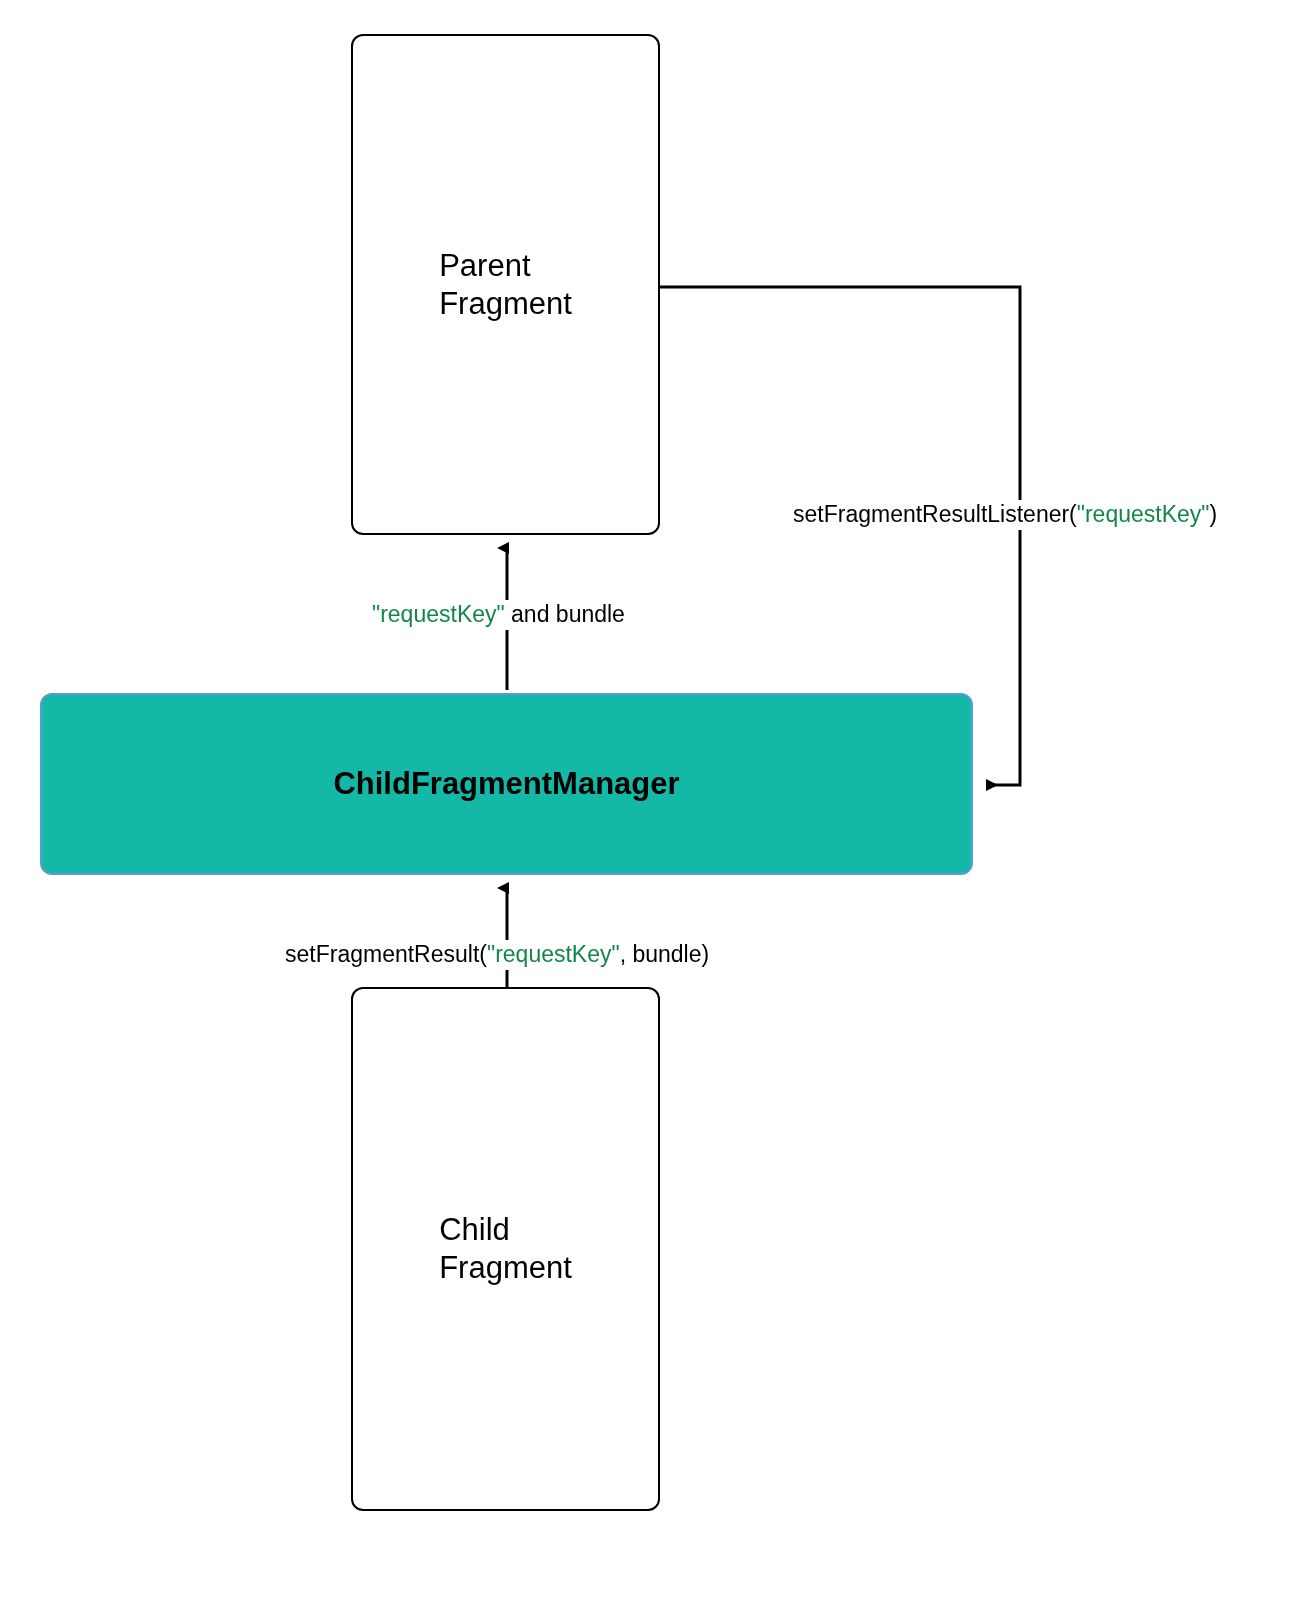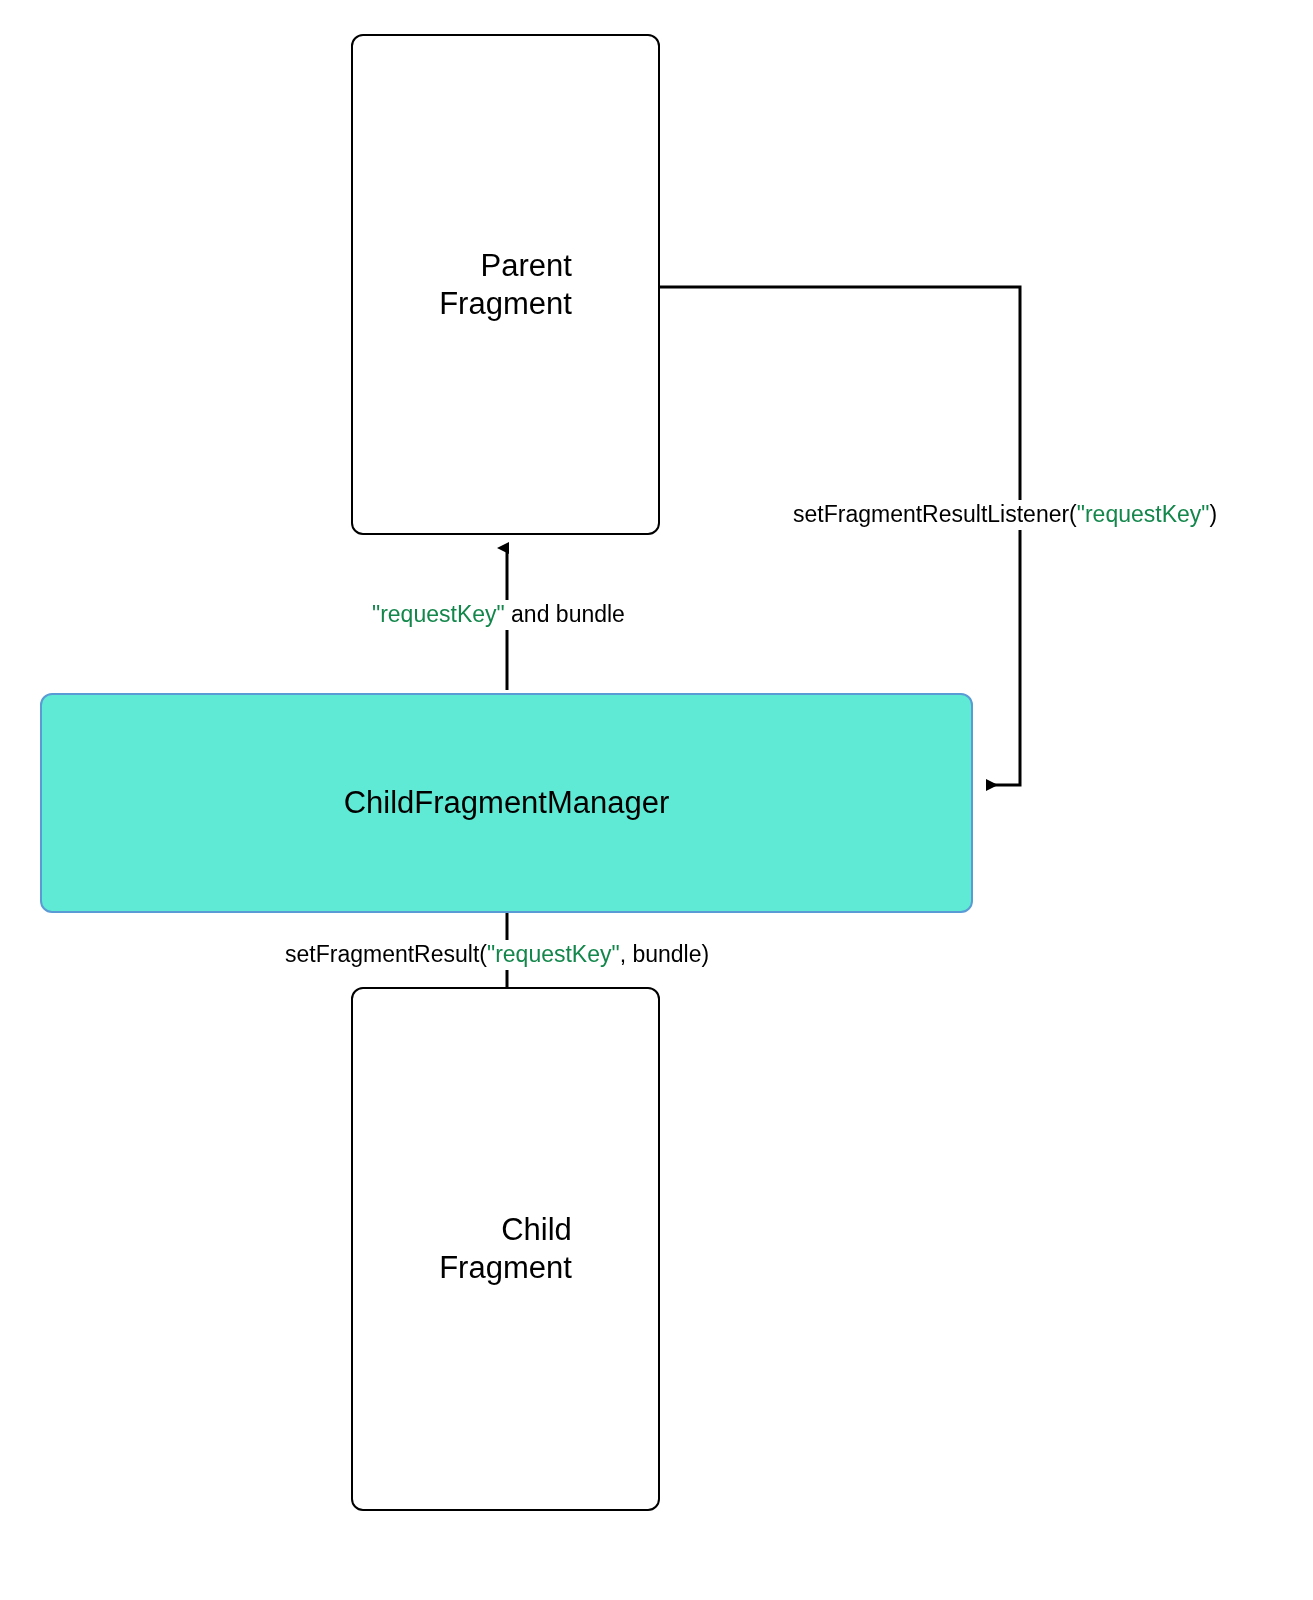--- a/index.html
+++ b/index.html
@@ -27,21 +27,21 @@
     height: 1600px;
     pointer-events: none;
   }
 
   .node {
     position: absolute;
     box-sizing: border-box;
     display: flex;
     align-items: center;
     justify-content: center;
-    text-align: right;
+    text-align: left;
     color: #000000;
   }
   .node-label {
     white-space: pre-line;
     line-height: 1.22;
   }
 
   #node-parent-fragment {
     left: 351px;
     top: 34px;
@@ -50,24 +50,25 @@
     background: #ffffff;
     border: 2px solid #000000;
     border-radius: 12px;
   }
   #node-parent-fragment .node-label { font-size: 31px; }
 
   #node-child-fragment-manager {
     left: 40px;
     top: 693px;
     width: 933px;
-    height: 220px;
-    background: #5eead4;
+    height: 182px;
+    background: #14b8a6;
     border: 2px solid #5b9bd5;
     border-radius: 12px;
+    font-weight: bold;
   }
   #node-child-fragment-manager .node-label { font-size: 31px; }
 
   #node-child-fragment {
     left: 351px;
     top: 987px;
     width: 309px;
     height: 524px;
     background: #ffffff;
     border: 2px solid #000000;

